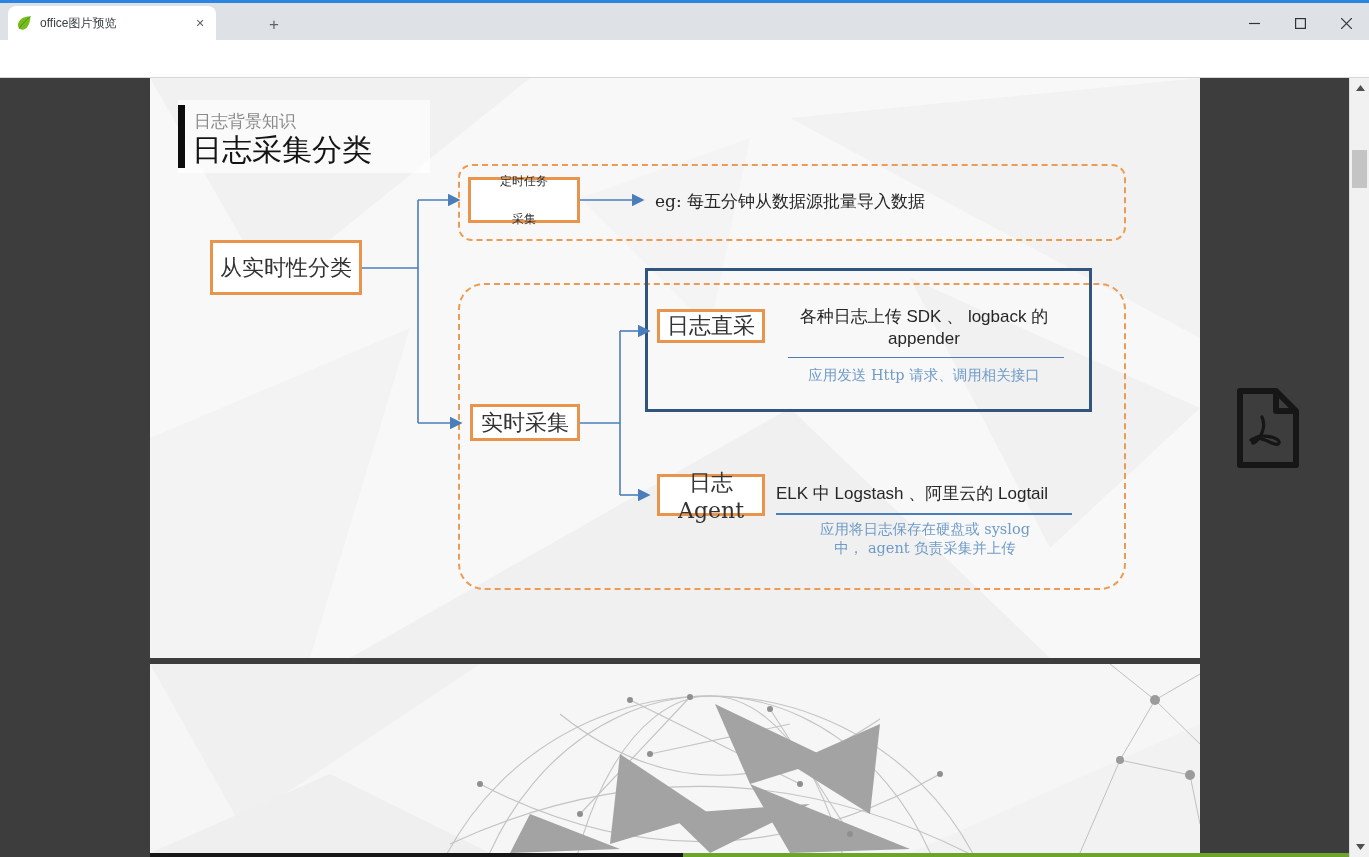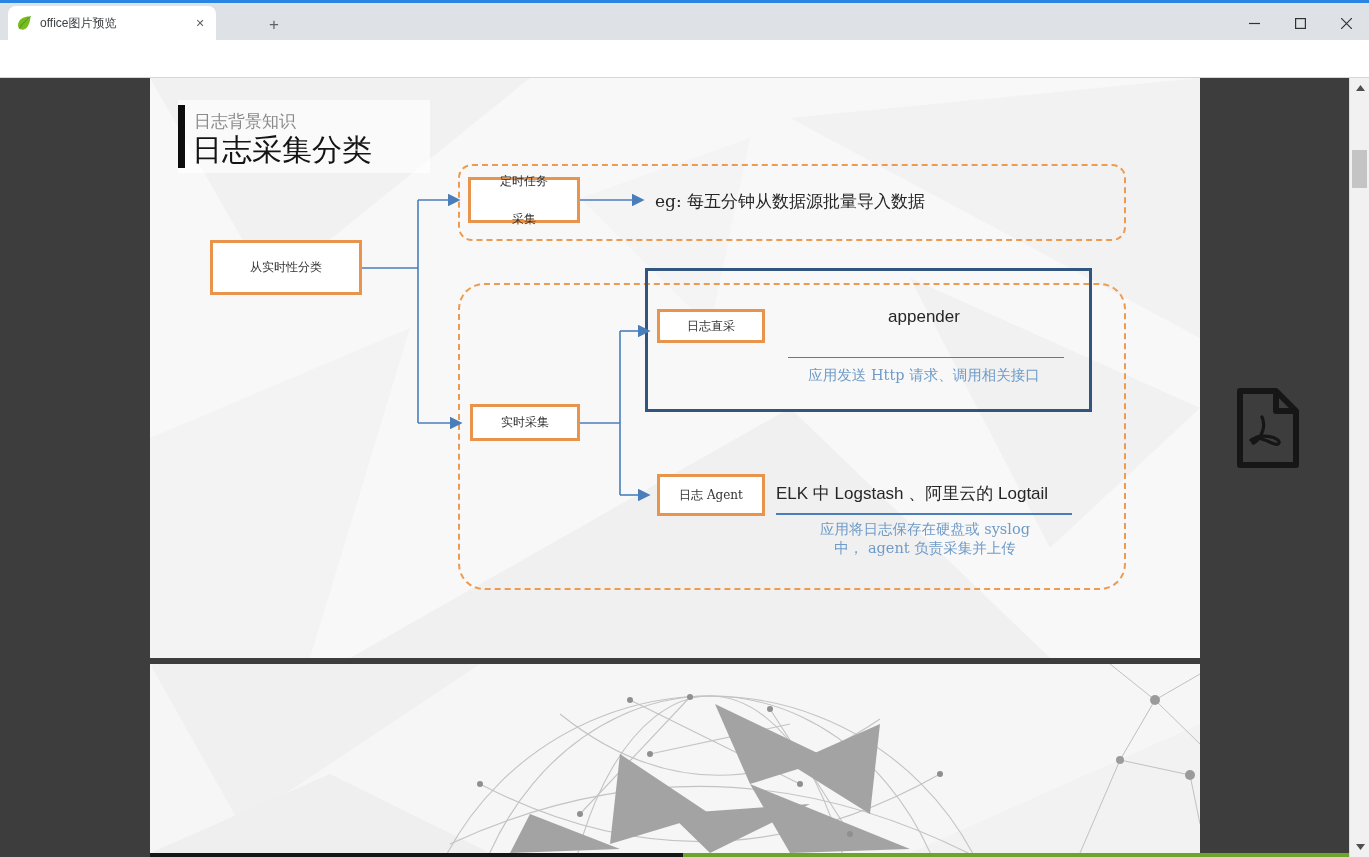--- a/index.html
+++ b/index.html
@@ -69,21 +69,21 @@
   #eyebrow { left:44px; top:32px; font-size:17px; color:#8a8a8a; }
   #slide-title { left:42px; top:52px; font-size:30px; color:#141414; }
 
   
   .dashed { border:2px dashed #ed9b51; background:transparent; }
   #dash1 { left:308px; top:86px; width:668px; height:77px; border-radius:14px; }
   #dash2 { left:308px; top:205px; width:668px; height:307px; border-radius:26px; }
   #bluerect { left:495px; top:190px; width:447px; height:144px; border:3px solid #31557e; }
 
   .node { background:#ffffff; border:3px solid #e8944d; color:#333;
-          font-family:"DejaVu Serif","Liberation Serif",serif; font-size:12px;
+          font-family:"DejaVu Serif","Liberation Serif",serif; font-size:22px;
           display:flex; flex-direction:column; align-items:center; justify-content:center; text-align:center; }
   #node-root     { left:60px;  top:162px; width:152px; height:55px; }
   #node-timed    { left:318px; top:99px;  width:112px; height:46px; font-size:12px; line-height:1.2;gap:24px; }
   #node-realtime { left:320px; top:326px; width:110px; height:37px; }
   #node-direct   { left:507px; top:231px; width:108px; height:34px; }
   #node-agent    { left:507px; top:396px; width:108px; height:42px; }
 
   #connectors { left:0; top:0; width:1050px; height:580px; pointer-events:none; }
 
   .serif-note { font-family:"DejaVu Serif","Liberation Serif",serif; }
@@ -264,20 +264,21 @@
       </div>
       <div id="node-direct" class="abs node">
         <span>日志直采</span>
       </div>
       <div id="node-agent" class="abs node">
         <span>日志 Agent</span>
       </div>
 
       <div id="eg-text" class="abs serif-note">eg: 每五分钟从数据源批量导入数据</div>
       <div id="direct-desc" class="abs">
+        <div>各种日志上传 SDK 、 logback 的</div>
         <div>appender</div>
       </div>
       <div id="direct-hr" class="abs"></div>
       <div id="direct-note" class="abs serif-note">应用发送 Http 请求、调用相关接口</div>
       <div id="agent-desc" class="abs">ELK 中 Logstash 、阿里云的 Logtail</div>
       <div id="agent-note" class="abs serif-note">
         <div>应用将日志保存在硬盘或 syslog</div>
         <div>中， agent 负责采集并上传</div>
       </div>
     </div>

